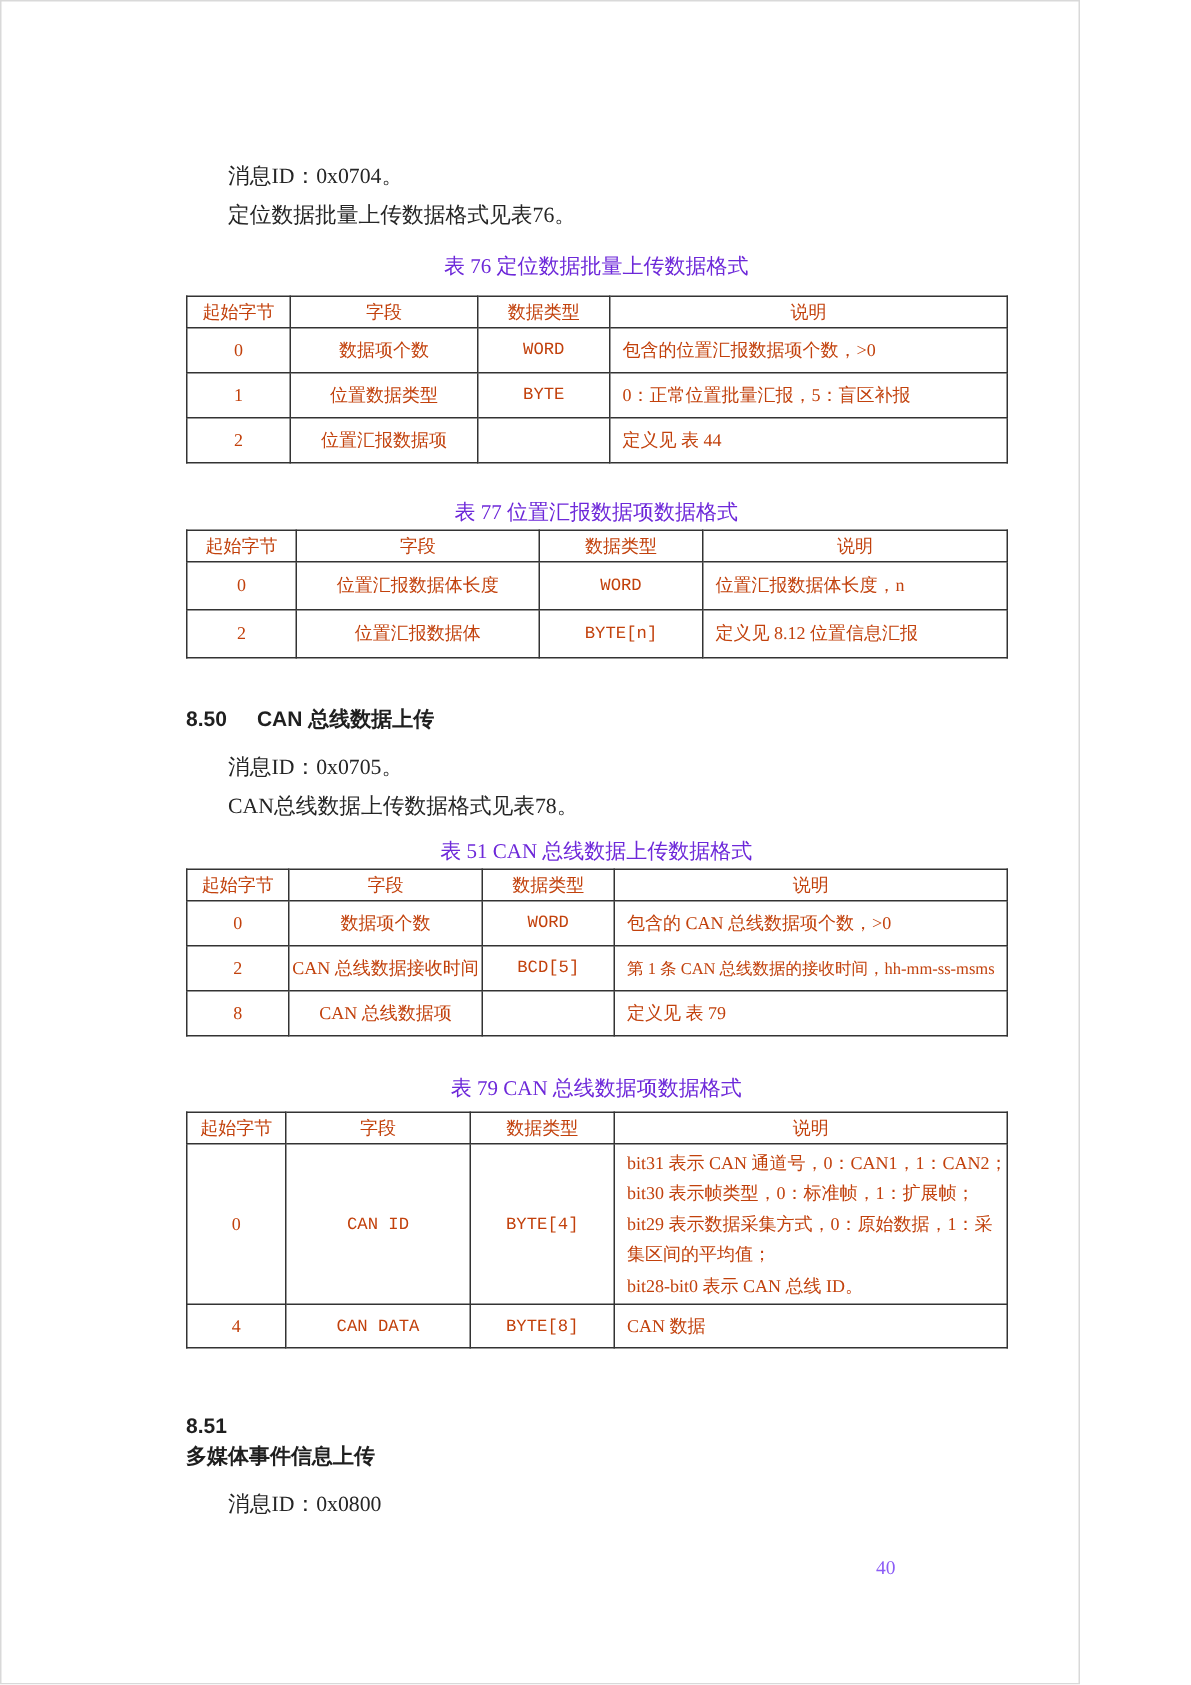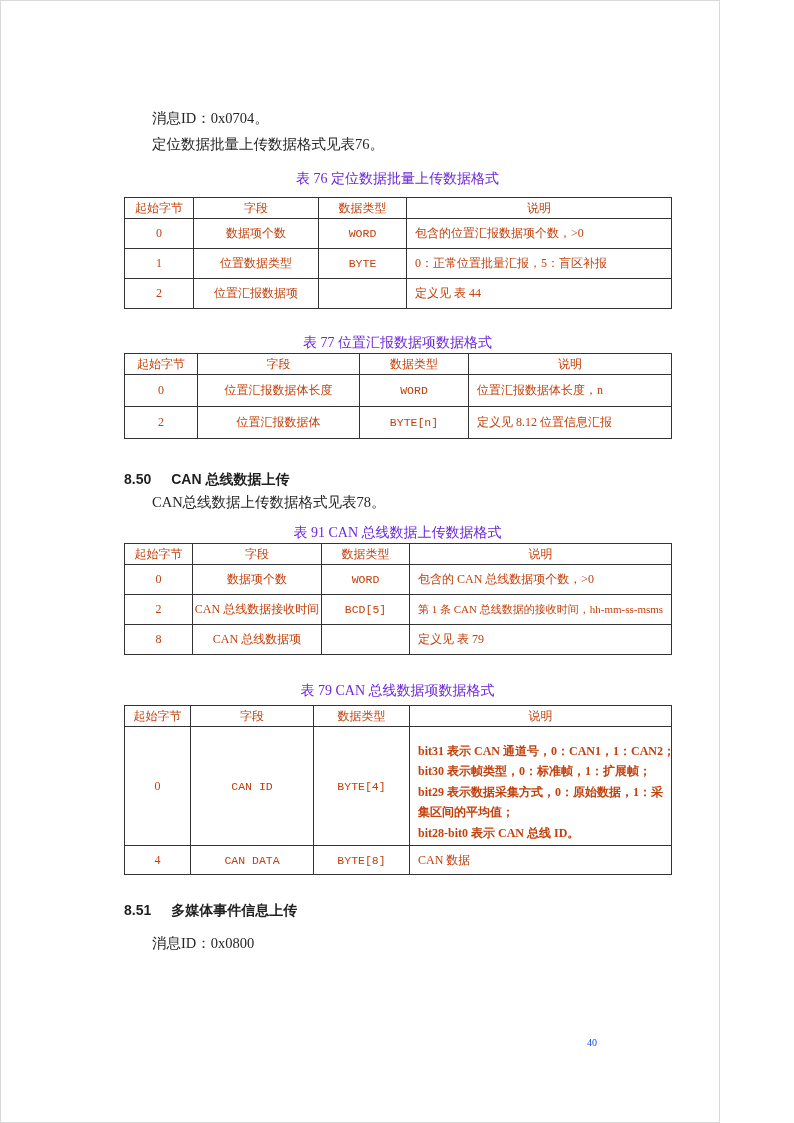--- a/index.html
+++ b/index.html
@@ -65,42 +65,42 @@
     text-align:left;
     padding-left:8px;
   }
   td.mono, .t79 .mono{
     font-family:"Liberation Mono","DejaVu Sans Mono",monospace;
     font-size:11.5px;
   }
   td.desc-pre{
     white-space:pre;
     line-height:20.4px;
-    padding-top:14px;padding-bottom:2px;font-weight:bold;
+    padding-top:2px;padding-bottom:2px;
   }
   td.fs11{font-size:11px;white-space:nowrap;}
   .sec-heading{
     margin:0;
     font-family:"Liberation Sans","DejaVu Sans",sans-serif;
     font-weight:bold;
     font-size:14px;
     line-height:20px;
     color:#1f1f1f;
     display:flex;
   }
   .h850{margin-top:30px;}
-  .h851{margin-top:25px;}
+  .h851{margin-top:41px;flex-direction:column;}
   .sec-num{margin-right:20px;}
   .p-after-h{margin-top:10px;}
   .page-number{
     position:absolute;
     top:1036px;
     right:122px;
-    font-size:10px;
-    color:#1d4ed8;
+    font-size:13px;
+    color:#8b5cf6;
   }
 </style>
 </head>
 <body>
 
 <div class="page">
   <div class="content">
 
     <p class="para para-first">消息ID：0x0704。</p>
     <p class="para">定位数据批量上传数据格式见表76。</p>
@@ -168,23 +168,24 @@
         <td class="mono">BYTE[n]</td>
         <td class="desc">定义见 8.12 位置信息汇报</td>
       </tr>
     </tbody>
       </table>
 
     <h2 class="sec-heading h850">
       <span class="sec-num">8.50</span>
       <span>CAN 总线数据上传</span>
     </h2>
+    <p class="para p-after-h">消息ID：0x0705。</p>
     <p class="para">CAN总线数据上传数据格式见表78。</p>
 
-    <p class="caption cap78">表 91 CAN 总线数据上传数据格式</p>
+    <p class="caption cap78">表 51 CAN 总线数据上传数据格式</p>
     <table class="t78">
       <colgroup>
           <col style="width:68px">
           <col style="width:129px">
           <col style="width:88px">
           <col style="width:262px">
         </colgroup>
       <tbody>
           <tr>
         <th>起始字节</th>

